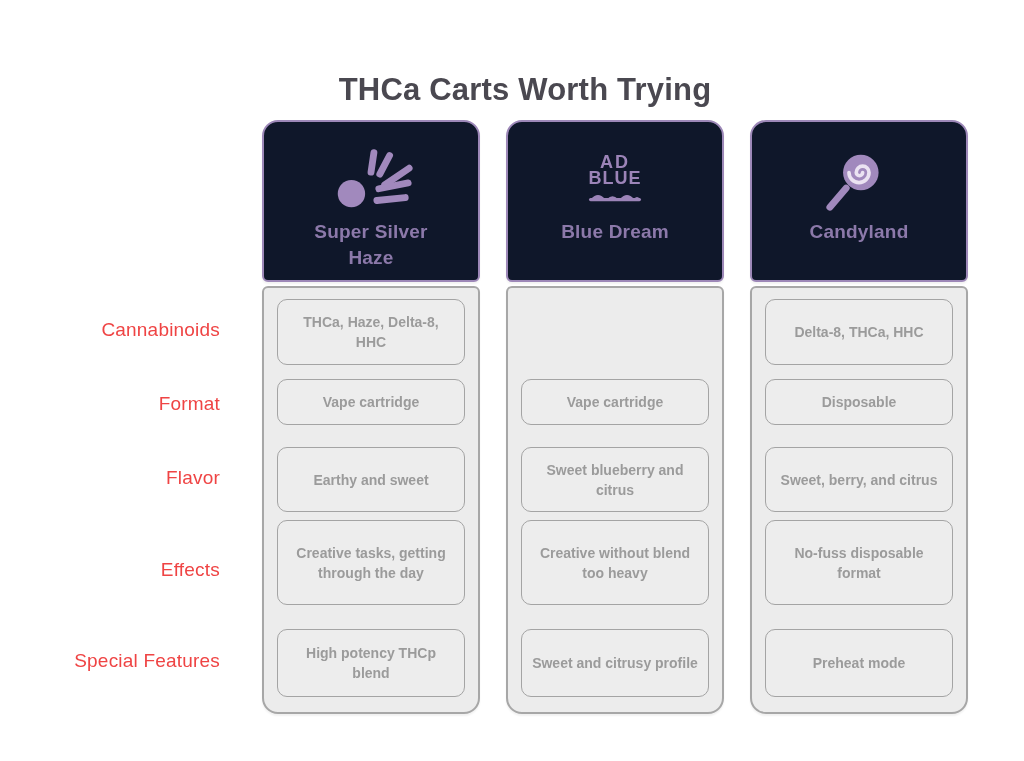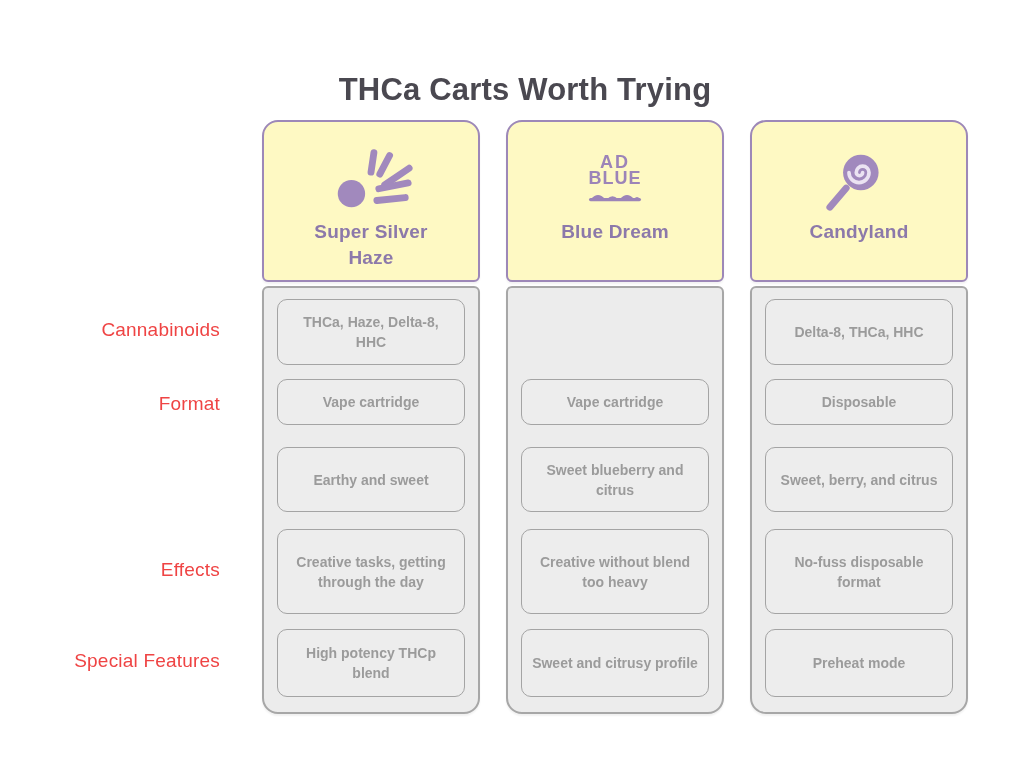--- a/index.html
+++ b/index.html
@@ -20,21 +20,21 @@
   }
   .r1{top:297px;height:66px} .r2{top:377px;height:53px} .r3{top:445px;height:65px}
   .r4{top:527px;height:85px} .r5{top:627px;height:68px}
 
   
   .column { position:absolute; top:120px; width:218px; }
   .col1{left:262px} .col2{left:506px} .col3{left:750px}
 
   .header {
     position:relative; height:162px; box-sizing:border-box;
-    background:#fef9c3; border:2px solid #9d88b8;
+    background:#0f172a; border:2px solid #9d88b8;
     border-radius:16px 16px 6px 6px;
     box-shadow:0 2px 2px rgba(0,0,0,0.05);
   }
   .icon-area {
     position:absolute; top:16px; left:0; right:0; height:80px;
     display:flex; align-items:center; justify-content:center;
   }
   .header-title {
     position:absolute; top:97px; left:20px; right:20px;
     text-align:center; font-size:19px; font-weight:bold; line-height:26px;
@@ -49,40 +49,41 @@
     box-shadow:0 2px 2px rgba(0,0,0,0.06);
   }
   .cell {
     position:absolute; left:13px; width:188px; box-sizing:border-box;
     background:#ededed; border:1.5px solid #a4a4a4; border-radius:10px;
     display:flex; align-items:center; justify-content:center;
     text-align:center; font-size:14px; font-weight:bold; line-height:20px;
     color:#9b9b9b; padding:4px 10px;
   }
   .cr1{top:11px;height:66px} .cr2{top:91px;height:46px} .cr3{top:159px;height:65px}
-  .cr4{top:241px;height:85px} .cr5{top:341px;height:68px}
+  .cr4{top:232px;height:85px} .cr5{top:341px;height:68px}
 
   
   .adblue {
     display:flex; flex-direction:column; align-items:center;
     color:#9c84b8; font-weight:bold;
   }
   .adblue .l1 { font-size:18px; line-height:16px; letter-spacing:2px; }
   .adblue .l2 { font-size:18px; line-height:17px; letter-spacing:1px;text-align:center; }
   .adblue svg { margin-top:3px; }
 </style>
 </head>
 <body>
 
 <div class="canvas">
 
   <h1 class="title">THCa Carts Worth Trying</h1>
 
   <div class="row-label r1">Cannabinoids</div>
   <div class="row-label r2">Format</div>
+  <div class="row-label r3">Flavor</div>
   <div class="row-label r4">Effects</div>
   <div class="row-label r5">Special Features</div>
 
   <div class="column col1">
     <div class="header">
       <div class="icon-area">
         <svg width="88" height="76" viewBox="0 0 90 76" aria-hidden="true">
           <g stroke="#a189bd" stroke-width="7" stroke-linecap="round">
             <line x1="48" y1="12" x2="45" y2="32"></line>
             <line x1="64" y1="15" x2="54" y2="34"></line>

